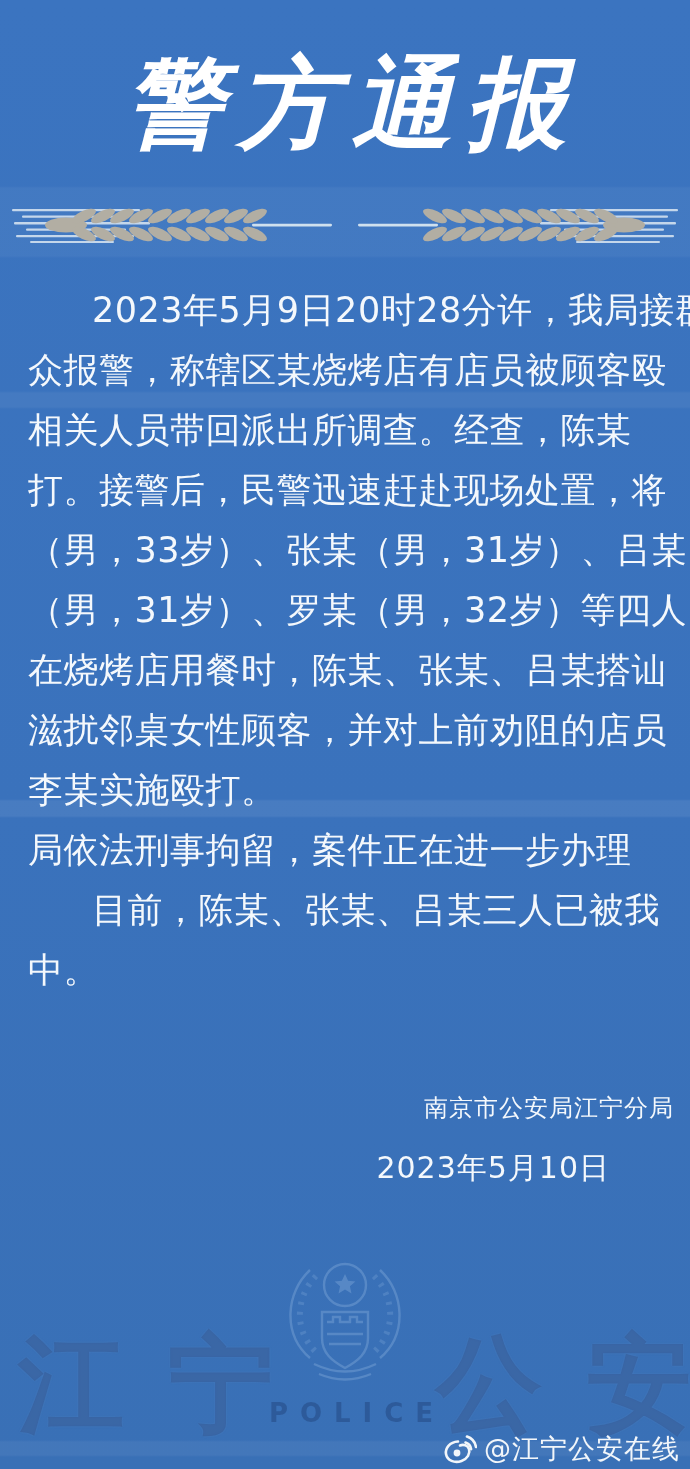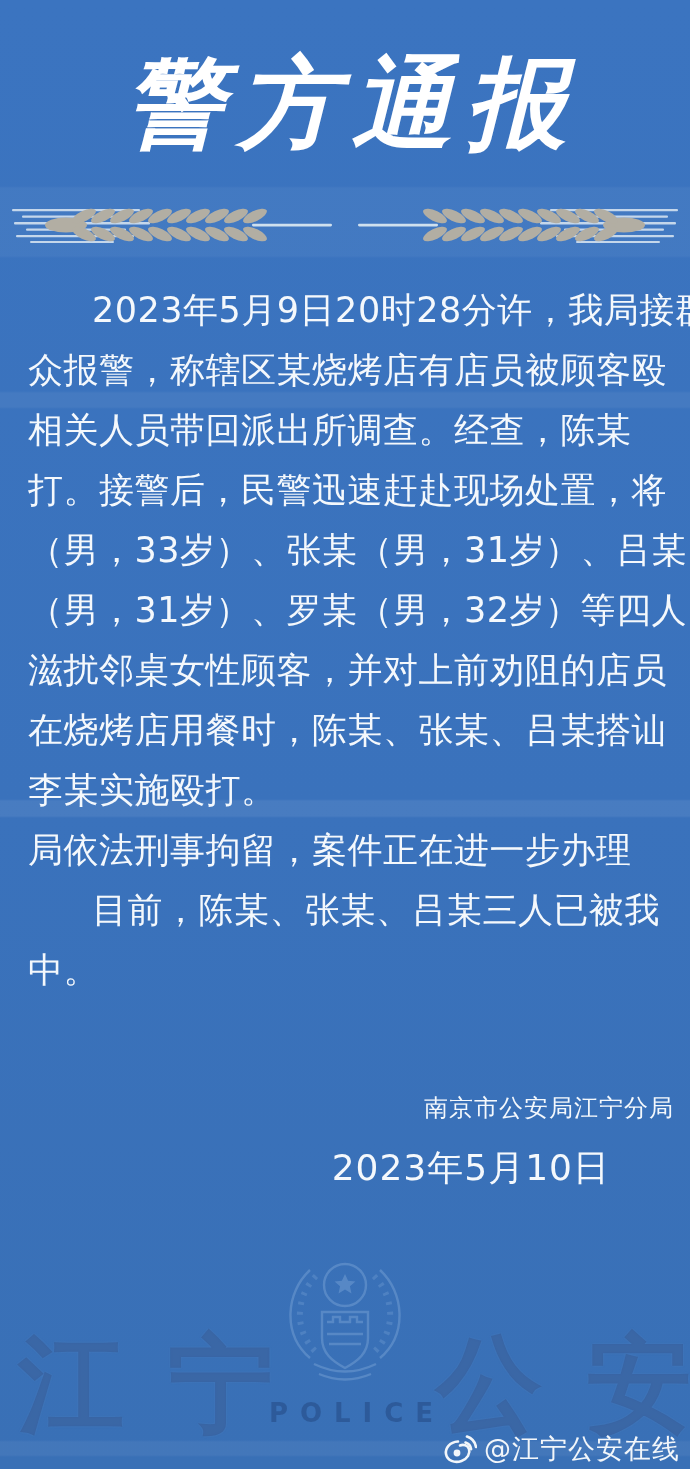--- a/index.html
+++ b/index.html
@@ -48,21 +48,21 @@
   }
   .bline.indent{padding-left:64px;}
   .sig{
     position:absolute;right:16px;top:1078px;
     height:60px;line-height:60px;
     font-size:24px;letter-spacing:1px;color:#f4f8fc;white-space:nowrap;
   }
   .sig-date{
     position:absolute;right:80px;top:1138px;
     height:60px;line-height:60px;
-    font-size:36px;letter-spacing:1px;color:#f4f8fc;white-space:nowrap;
+    font-size:30px;letter-spacing:1px;color:#f4f8fc;white-space:nowrap;
   }
   .wm-char{
     position:absolute;top:1330px;
     font-size:106px;line-height:110px;font-weight:bold;
     color:rgba(47,86,145,.55);
     text-shadow:0 0 2px rgba(120,160,210,.25);
   }
   .wm-jiang{left:18px;}
   .wm-ning{left:168px;}
   .wm-gong{left:436px;}
@@ -133,22 +133,22 @@
       </g>
   </svg>
 
   <div class="body-text">
     <div class="bline indent">2023年5月9日20时28分许，我局接群</div>
     <div class="bline">众报警，称辖区某烧烤店有店员被顾客殴</div>
     <div class="bline">相关人员带回派出所调查。经查，陈某</div>
     <div class="bline">打。接警后，民警迅速赶赴现场处置，将</div>
     <div class="bline">（男，33岁）、张某（男，31岁）、吕某</div>
     <div class="bline">（男，31岁）、罗某（男，32岁）等四人</div>
+    <div class="bline">在烧烤店用餐时，陈某、张某、吕某搭讪</div>
     <div class="bline">滋扰邻桌女性顾客，并对上前劝阻的店员</div>
-    <div class="bline">在烧烤店用餐时，陈某、张某、吕某搭讪</div>
     <div class="bline">李某实施殴打。</div>
     <div class="bline">局依法刑事拘留，案件正在进一步办理</div>
     <div class="bline indent">目前，陈某、张某、吕某三人已被我</div>
     <div class="bline">中。</div>
   </div>
 
   <div class="sig">南京市公安局江宁分局</div>
   <div class="sig-date">2023年5月10日</div>
 
   <div class="wm-char wm-jiang">江</div>

